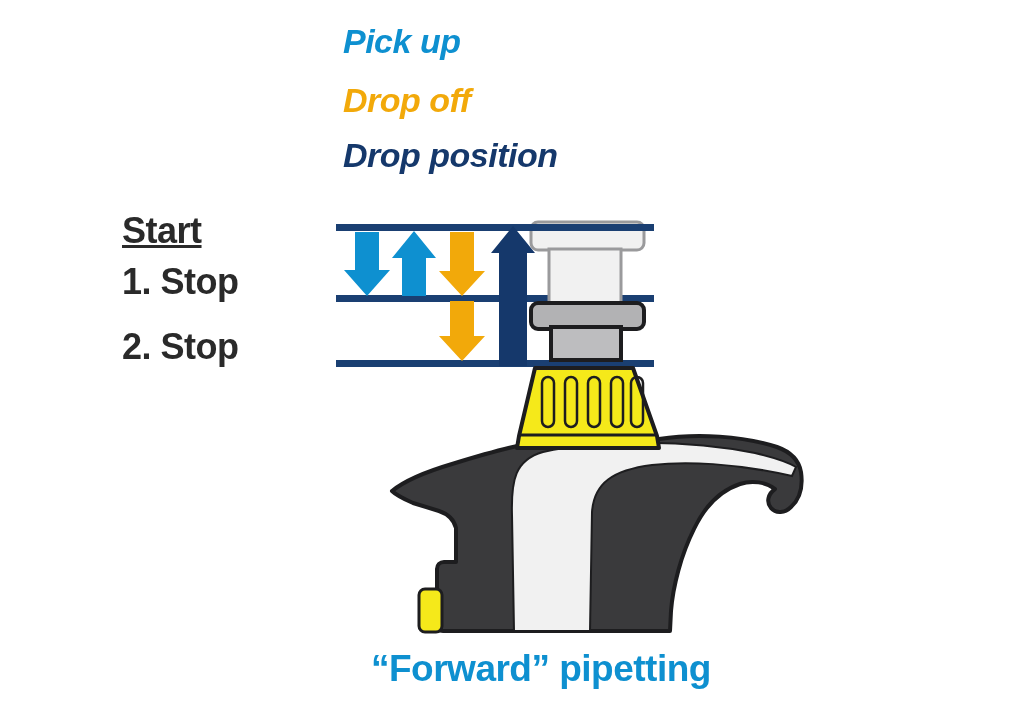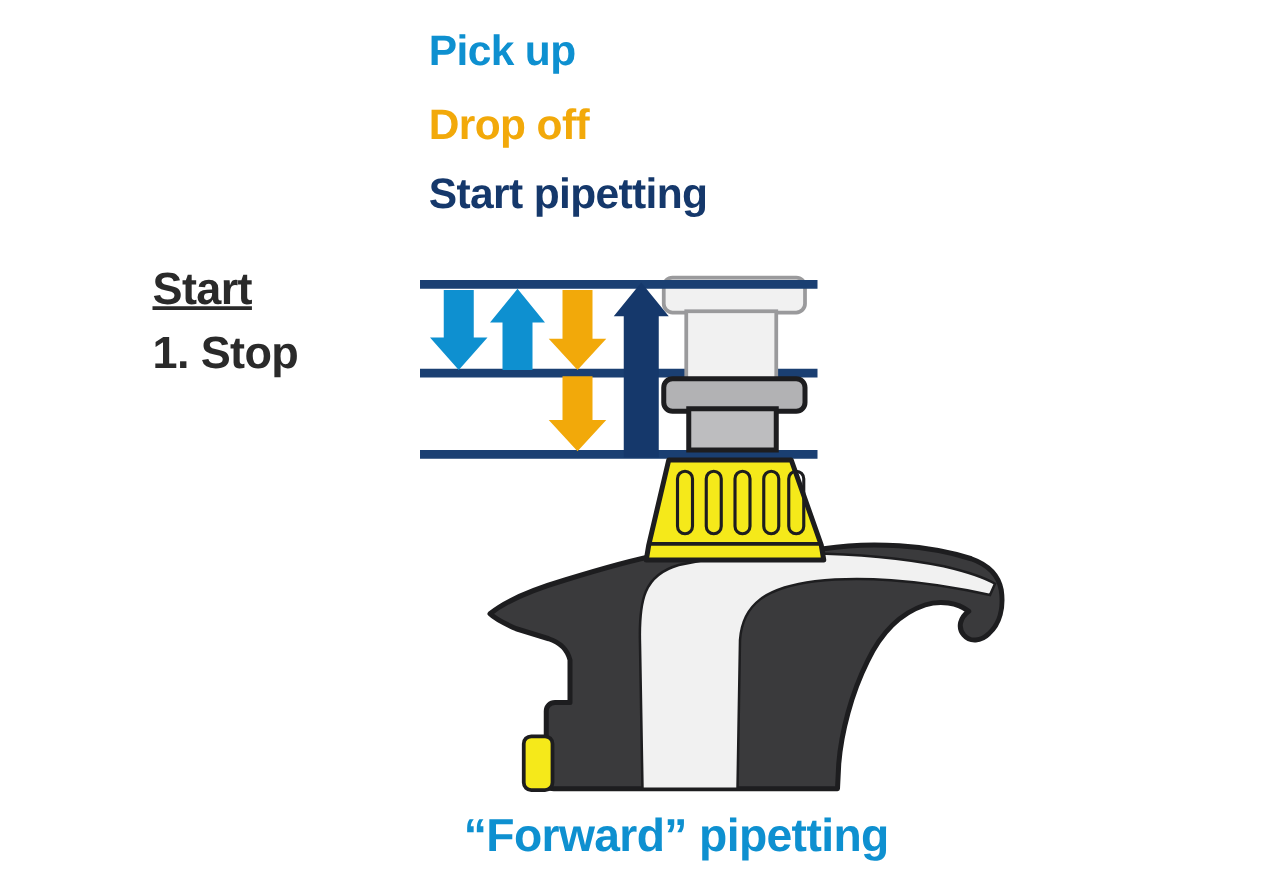--- a/index.html
+++ b/index.html
@@ -12,21 +12,21 @@
   .stage{position:relative;width:1024px;height:708px;}
   .diagram-svg{position:absolute;left:0;top:0;}
 
   .lbl{
     position:absolute;
     font-weight:bold;
     line-height:1.05;
     letter-spacing:-0.5px;
     white-space:nowrap;
   }
-  .legend{font-size:34px;left:343px;}
+  .legend{font-size:34px;left:343px;font-style:italic;}
   .legend.pickup{top:24px;color:var(--lightBlue);}
   .legend.dropoff{top:83px;color:var(--orange);text-align:right;}
   .legend.startpos{top:138px;color:var(--navy);}
 
   .pos{font-size:36px;left:122px;color:var(--labelDark);}
   .pos.start{top:212px;text-decoration:underline;}
   .pos.stop1{top:263px;}
   .pos.stop2{top:328px;}
 
   .caption{
@@ -111,19 +111,20 @@
     <rect class="knurl" x="588" y="377" width="12" height="50" rx="6"></rect>
     <rect class="knurl" x="611" y="377" width="12" height="50" rx="6"></rect>
     <rect class="knurl" x="631" y="377" width="12" height="50" rx="6"></rect>
     <line class="knob-band" x1="520" y1="435" x2="656" y2="435"></line>
 
     <rect class="yellow-part" x="419" y="589" width="23" height="43" rx="6" style="stroke-width:3;"></rect>
   </svg>
 
   <div class="lbl legend pickup">Pick up</div>
   <div class="lbl legend dropoff">Drop off</div>
-  <div class="lbl legend startpos">Start pipetting</div>
+  <div class="lbl legend startpos">Drop position</div>
 
   <div class="lbl pos start">Start</div>
   <div class="lbl pos stop1">1. Stop</div>
+  <div class="lbl pos stop2">2. Stop</div>
 
   <div class="lbl caption">“Forward” pipetting</div>
 </div>
 
 </body></html>

